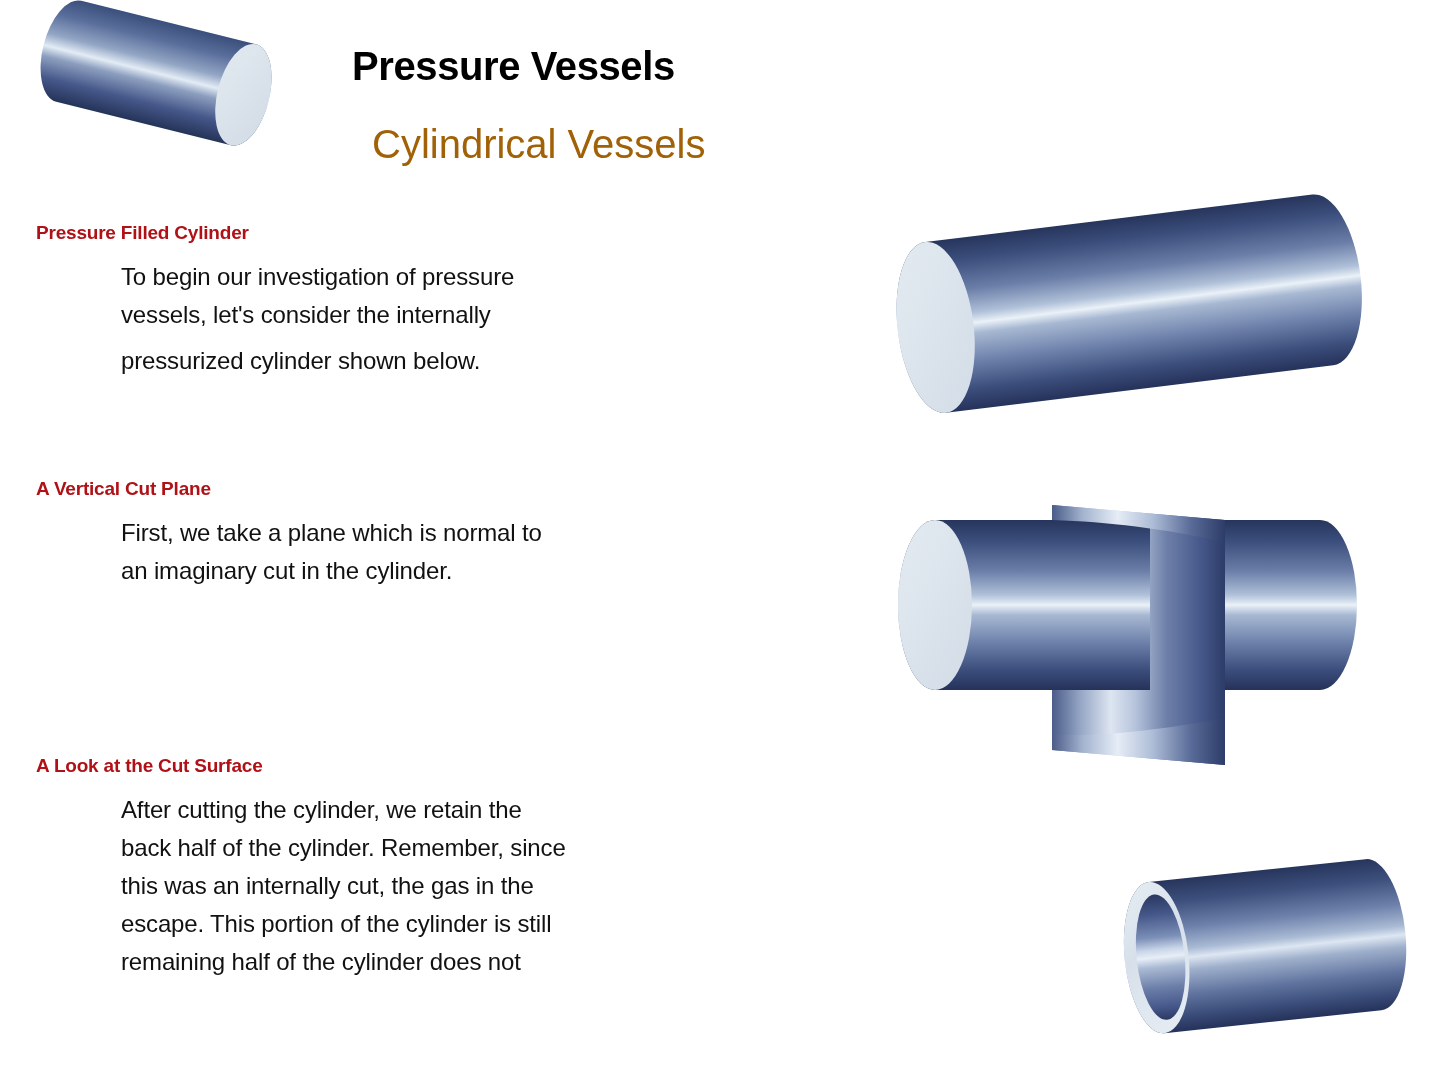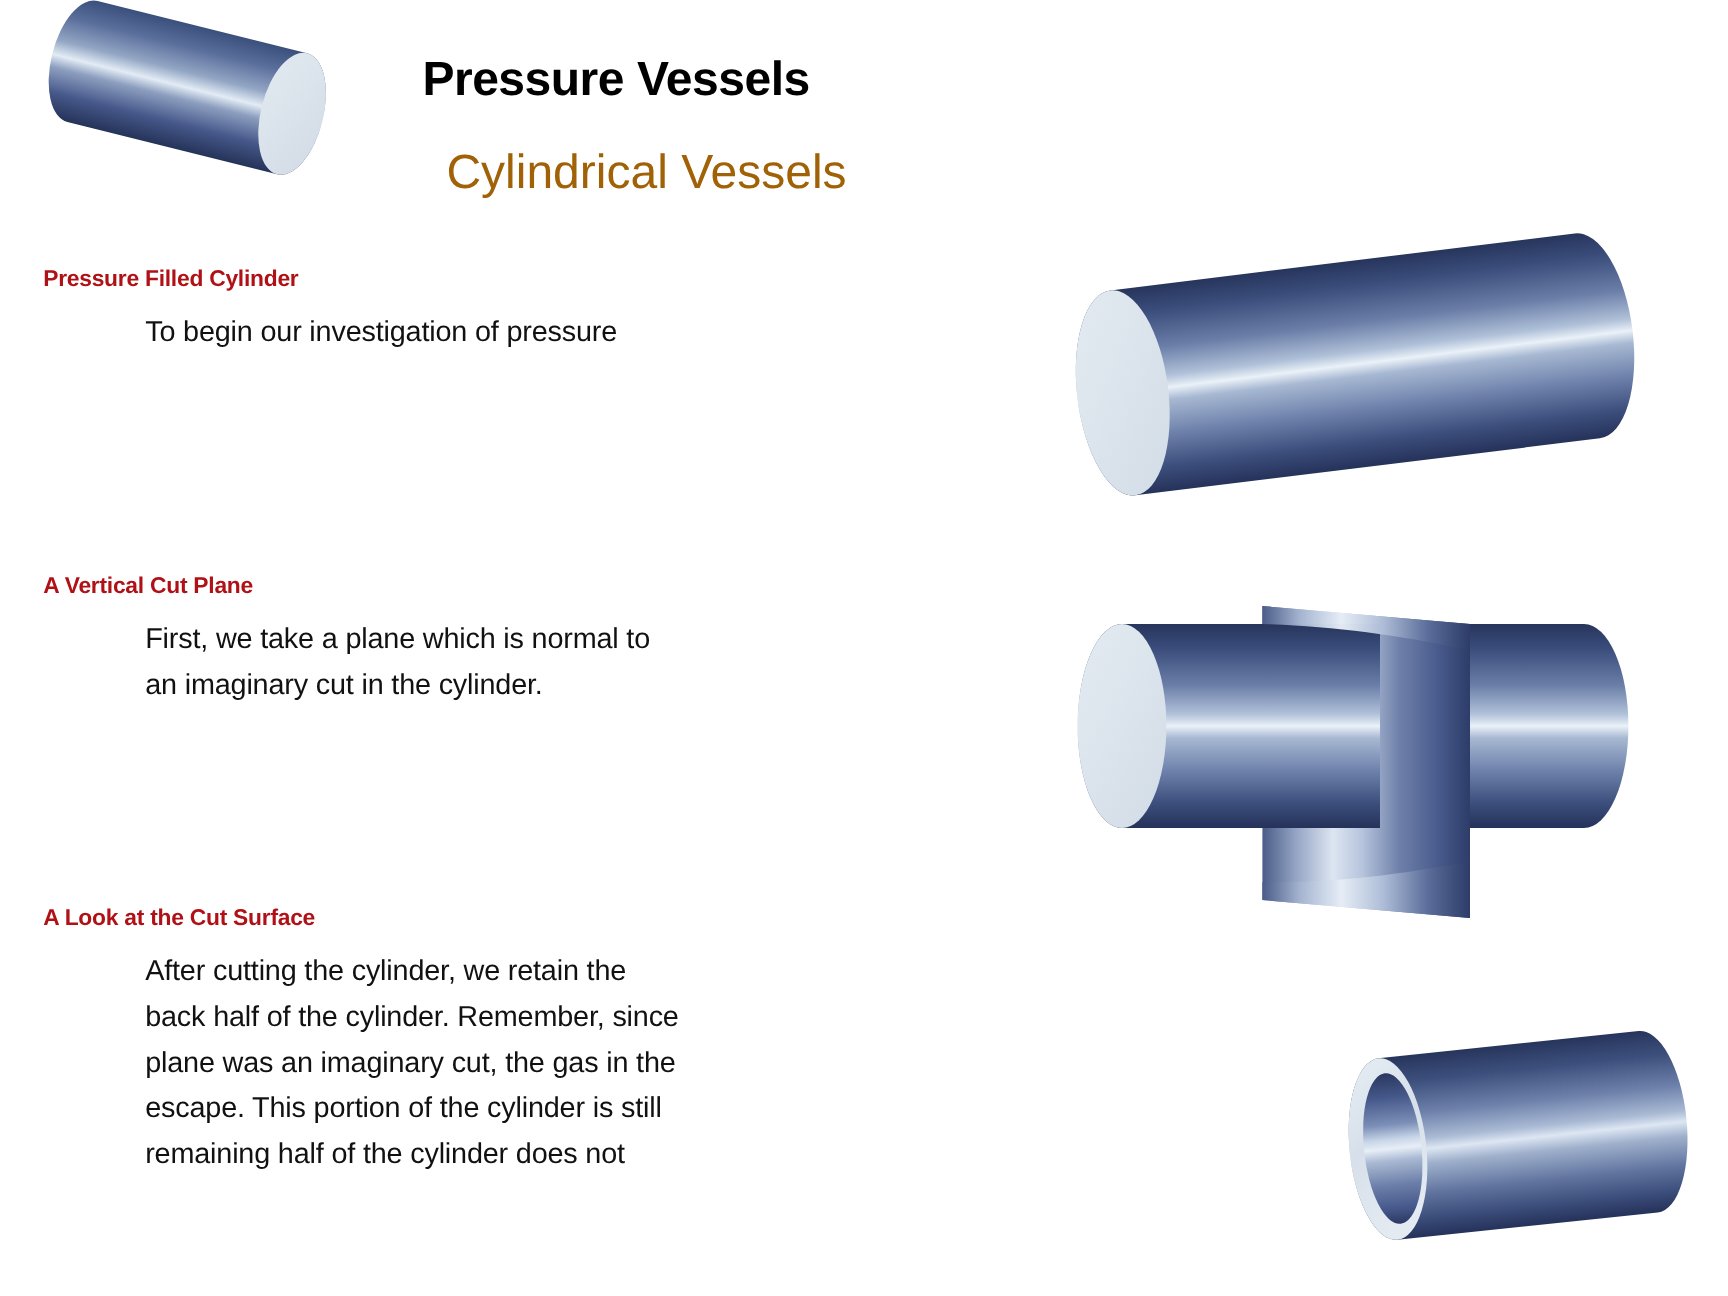--- a/index.html
+++ b/index.html
@@ -117,37 +117,39 @@
   </svg>
 </div>
 
 <div id="main-title">Pressure Vessels</div>
 <div id="sub-title">Cylindrical Vessels</div>
 
 <div class="section" id="section-1">
   <div class="section-heading">Pressure Filled Cylinder</div>
   <div class="section-body">
     <span class="ln">To begin our investigation of pressure</span>
+    <span class="ln">vessels, let's consider the internally</span>
+    <span class="ln">pressurized cylinder shown below.</span>
   </div>
 </div>
 
 <div class="section" id="section-2">
   <div class="section-heading">A Vertical Cut Plane</div>
   <div class="section-body">
     <span class="ln">First, we take a plane which is normal to</span>
     <span class="ln">an imaginary cut in the cylinder.</span>
   </div>
 </div>
 
 <div class="section" id="section-3">
   <div class="section-heading">A Look at the Cut Surface</div>
   <div class="section-body">
     <span class="ln">After cutting the cylinder, we retain the</span>
     <span class="ln">back half of the cylinder. Remember, since</span>
-    <span class="ln">plane was an imaginary cut, the gas in the</span>
+    <span class="ln">this was an internally cut, the gas in the</span>
     <span class="ln">escape. This portion of the cylinder is still</span>
     <span class="ln">remaining half of the cylinder does not</span>
   </div>
 </div>
 
 <div class="figure" id="figure-1">
   <svg viewBox="0 0 560 250" width="560" height="250" xmlns="http://www.w3.org/2000/svg">
     <defs>
       <linearGradient id="f1Shell" x1="0" y1="0" x2="0" y2="1">
         <stop offset="0%" stop-color="#27355C"></stop>

